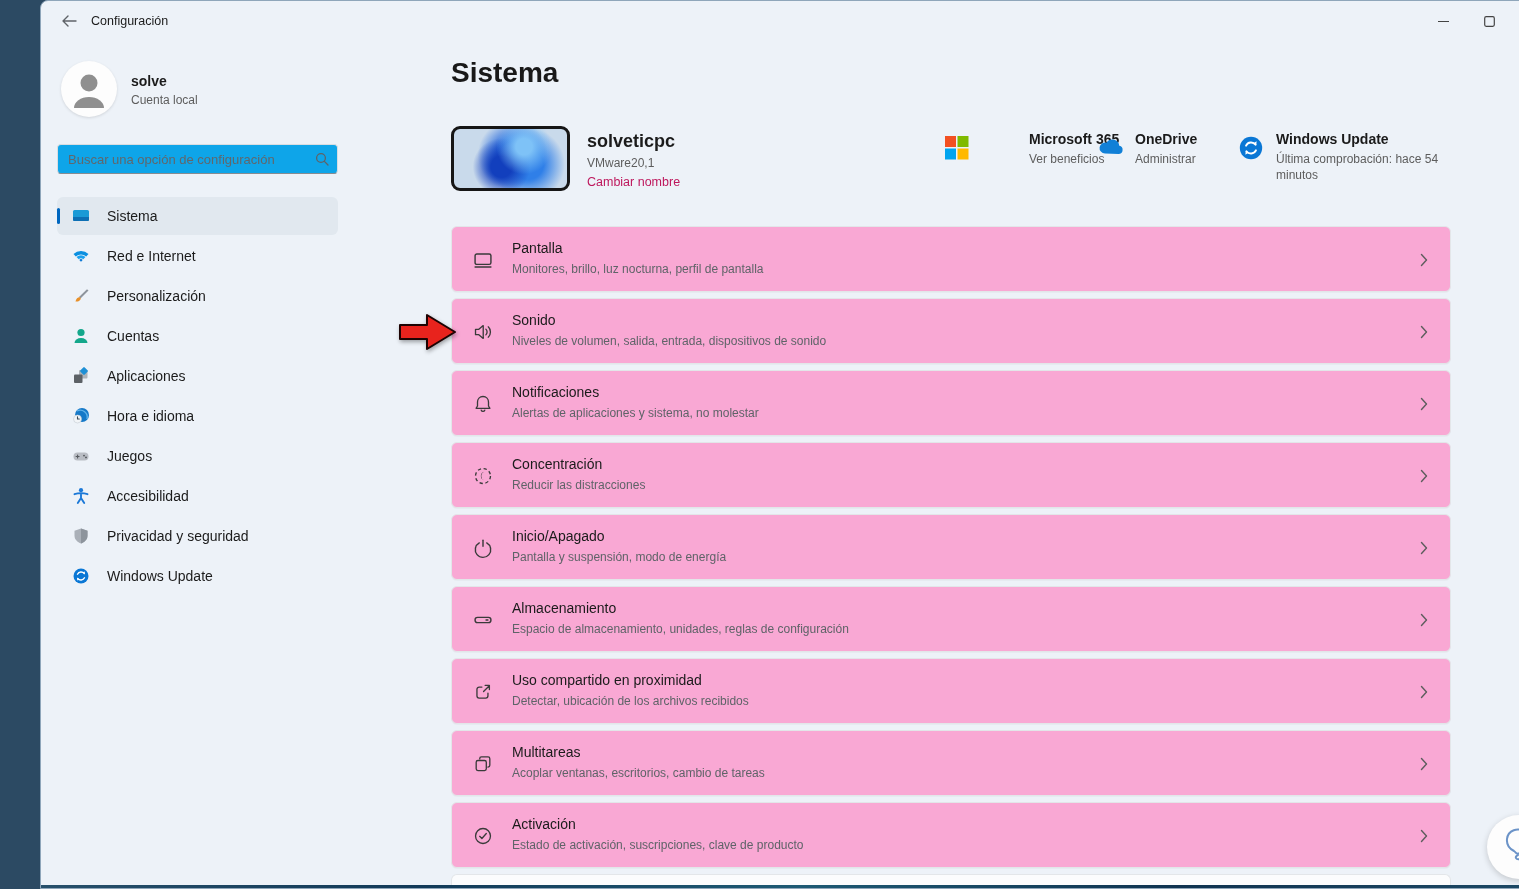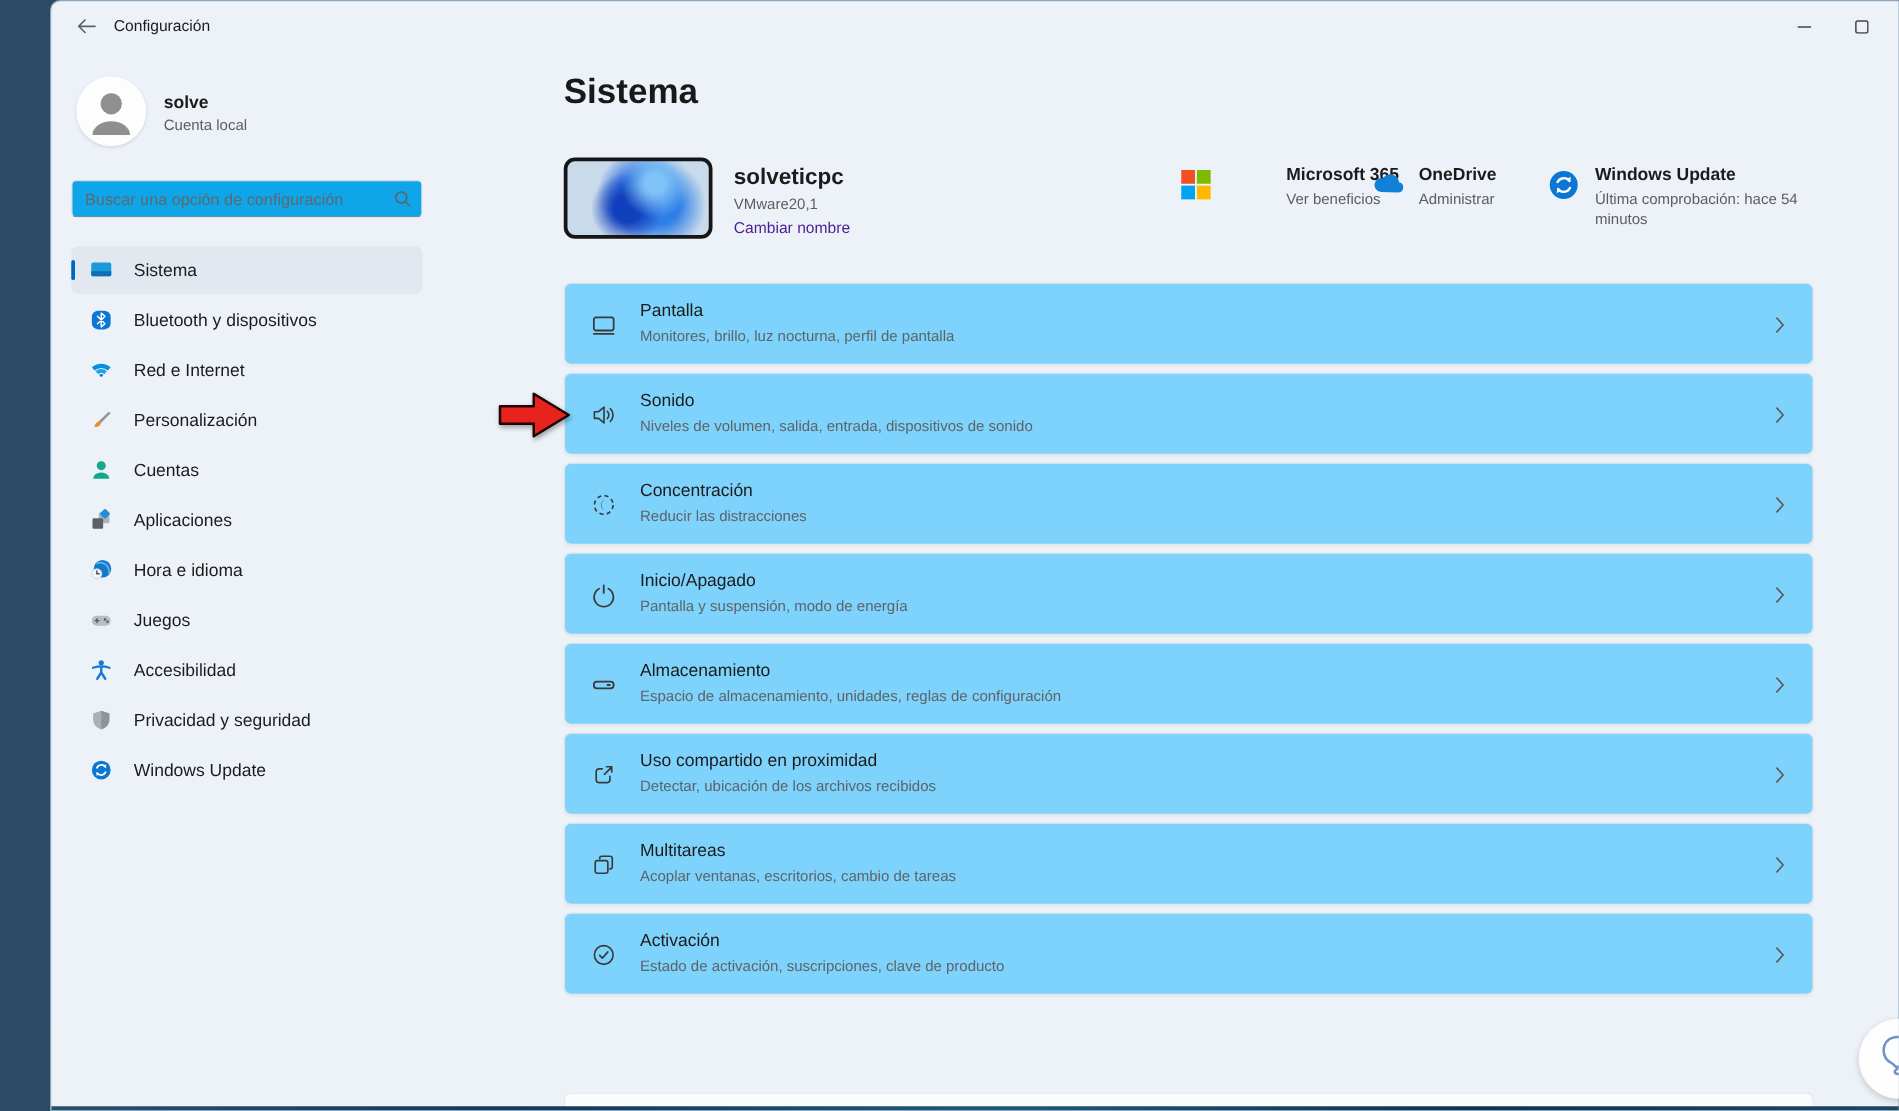--- a/index.html
+++ b/index.html
@@ -52,34 +52,34 @@
   .device-thumb { position:absolute; left:410px; top:125px; width:119px; height:65px;
     border:3px solid #161616; border-radius:9px;
     background:
       radial-gradient(circle at 62% 30%, #7ec2f7 0 10%, transparent 34%),
       radial-gradient(circle at 42% 64%, #123fbd 0 14%, transparent 38%),
       radial-gradient(circle at 66% 60%, #2f7fe8 0 18%, transparent 44%),
       radial-gradient(circle at 52% 44%, #1c63dd 0 20%, transparent 52%),
       #c9daeb; }
   .device-name { position:absolute; left:546px; top:130px; font-size:18px; font-weight:bold; }
   .device-model { position:absolute; left:546px; top:155px; font-size:12px; color:#5d5d5d; }
-  .device-rename { position:absolute; left:546px; top:174px; font-size:12.5px; color:#4c1d95; cursor:pointer; }
+  .device-rename { position:absolute; left:546px; top:174px; font-size:12.5px; color:#be185d; cursor:pointer; }
 
   .quick { position:absolute; top:130px; display:flex; align-items:flex-start; }
   .quick-icon { margin-right:12px; margin-top:4px; }
   .quick-title { font-size:14px; font-weight:bold; color:#1b1b1b; }
   .quick-sub { font-size:12px; color:#5d5d5d; margin-top:4px; line-height:1.35; }
   #quick-m365 { left:903px;gap:48px; }
   #quick-onedrive { left:1052px; }
   #quick-wu { left:1197px; }
   #quick-wu .quick-sub { width:178px; }
 
   
   .rows { position:absolute; left:410px; top:225px; width:1000px; }
-  .row { position:relative; height:66px; margin-bottom:6px; background:#7dd3fc;
+  .row { position:relative; height:66px; margin-bottom:6px; background:#f9a8d4;
     border:1px solid #e3e6e9; border-radius:6px; cursor:pointer;
     box-shadow:0 1px 1px rgba(0,0,0,.03); }
   .row-icon { position:absolute; left:20px; top:22px; width:22px; height:22px; color:#3a3a3a; }
   .row-title { position:absolute; left:60px; top:13px; font-size:14px; color:#1b1b1b; }
   .row-sub { position:absolute; left:60px; top:35px; font-size:12px; color:#5f6368; }
   .row-chev { position:absolute; right:20px; top:26px; width:12px; height:14px; color:#5d5d5d; }
 
   .partial-card { position:absolute; left:410px; top:873px; width:1000px; height:14px;
     background:#fbfcfd; border:1px solid #e3e6e9; border-bottom:none; border-radius:6px 6px 0 0; }
 
@@ -147,27 +147,20 @@
   <div class="nav">
 
     <div class="nav-item selected">
       <svg class="nav-icon" viewBox="0 0 20 20">
         <rect x="2" y="4" width="16" height="11" rx="1.5" fill="#1a9ad6"></rect>
         <path d="M2 11 h16 v2.5 a1.5 1.5 0 0 1 -1.5 1.5 h-13 a1.5 1.5 0 0 1 -1.5 -1.5 z" fill="#0d6fb4"></path>
       </svg>
       <span class="nav-label">Sistema</span>
     </div>
 
-    <div class="nav-item">
-      <svg class="nav-icon" viewBox="0 0 20 20">
-        <rect x="2.5" y="2.5" width="15" height="15" rx="5" fill="#0a77d5"></rect>
-        <path d="M7 7 L13 13 L10 15.5 V4.5 L13 7 L7 13" stroke="#fff" stroke-width="1.2" fill="none" stroke-linejoin="round" stroke-linecap="round"></path>
-      </svg>
-      <span class="nav-label">Bluetooth y dispositivos</span>
-    </div>
 
     <div class="nav-item">
       <svg class="nav-icon" viewBox="0 0 20 20">
         <path d="M2.5 8 a11 11 0 0 1 15 0 l-2.3 2.4 a7.7 7.7 0 0 0 -10.4 0 z" fill="#0a8fe0"></path>
         <path d="M5.5 11 a6.5 6.5 0 0 1 9 0 l-2.2 2.3 a3.4 3.4 0 0 0 -4.6 0 z" fill="#1ba1ef"></path>
         <path d="M8.3 13.9 a2.5 2.5 0 0 1 3.4 0 L10 15.8 z" fill="#0a77d5"></path>
       </svg>
       <span class="nav-label">Red e Internet</span>
     </div>
 
@@ -303,20 +296,31 @@
         <path d="M3.2 7.6 v4.8 h3 l4 3.4 V4.2 l-4 3.4 z" stroke="currentColor" stroke-width="1.2" fill="none" stroke-linejoin="round"></path>
         <path d="M12.6 7.4 a3.6 3.6 0 0 1 0 5.2 M14.8 5.3 a6.6 6.6 0 0 1 0 9.4" stroke="currentColor" stroke-width="1.2" fill="none" stroke-linecap="round"></path>
       </svg>
       <div class="row-title">Sonido</div>
       <div class="row-sub">Niveles de volumen, salida, entrada, dispositivos de sonido</div>
       <svg class="row-chev" viewBox="0 0 8 14">
           <path d="M1.5 1.5 L6.5 7 L1.5 12.5" stroke="currentColor" stroke-width="1.4" fill="none" stroke-linecap="round" stroke-linejoin="round"></path>
         </svg>
     </div>
 
+    <div class="row">
+      <svg class="row-icon" viewBox="0 0 20 20">
+        <path d="M10 3.2 c-3 0-5 2.2-5 5 v3.6 l-1.3 2.1 h12.6 L15 11.8 V8.2 c0-2.8-2-5-5-5 z" stroke="currentColor" stroke-width="1.2" fill="none" stroke-linejoin="round"></path>
+        <path d="M8.4 15.6 a1.7 1.7 0 0 0 3.2 0" stroke="currentColor" stroke-width="1.2" fill="none" stroke-linecap="round"></path>
+      </svg>
+      <div class="row-title">Notificaciones</div>
+      <div class="row-sub">Alertas de aplicaciones y sistema, no molestar</div>
+      <svg class="row-chev" viewBox="0 0 8 14">
+          <path d="M1.5 1.5 L6.5 7 L1.5 12.5" stroke="currentColor" stroke-width="1.4" fill="none" stroke-linecap="round" stroke-linejoin="round"></path>
+        </svg>
+    </div>
 
     <div class="row">
       <svg class="row-icon" viewBox="0 0 20 20">
         <circle cx="10" cy="10" r="6.8" stroke="currentColor" stroke-width="1.2" fill="none" stroke-dasharray="3 2.4"></circle>
         <path d="M10.8 6.2 a4 4 0 0 0 0 7.6 a4.2 4.2 0 0 1 0 -7.6 z" fill="currentColor"></path>
       </svg>
       <div class="row-title">Concentración</div>
       <div class="row-sub">Reducir las distracciones</div>
       <svg class="row-chev" viewBox="0 0 8 14">
           <path d="M1.5 1.5 L6.5 7 L1.5 12.5" stroke="currentColor" stroke-width="1.4" fill="none" stroke-linecap="round" stroke-linejoin="round"></path>

